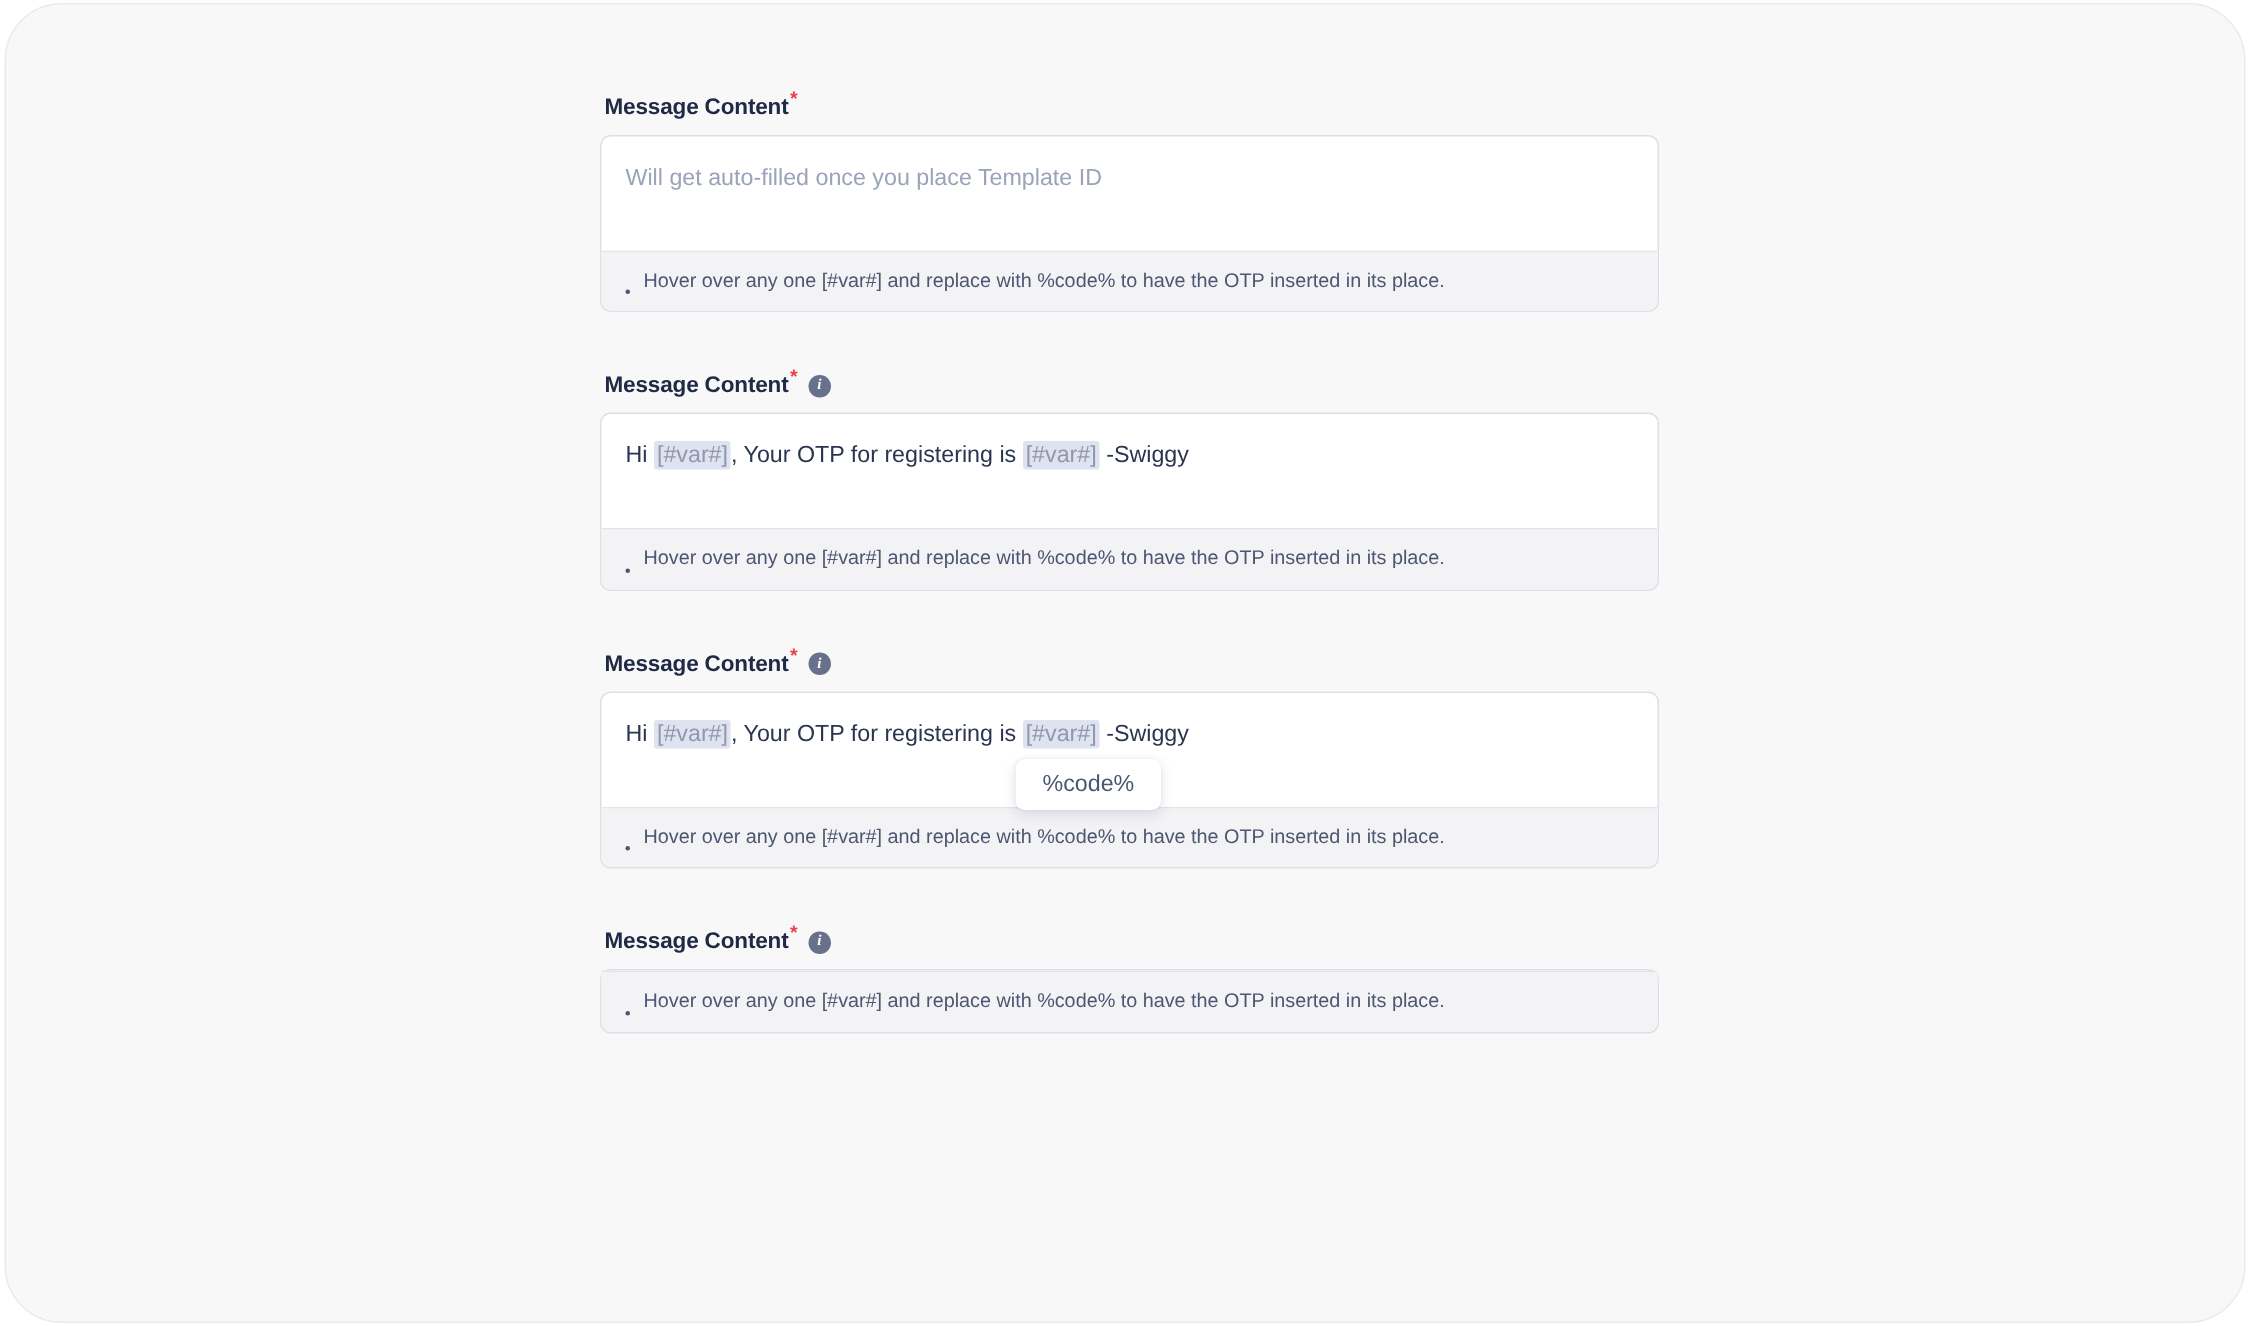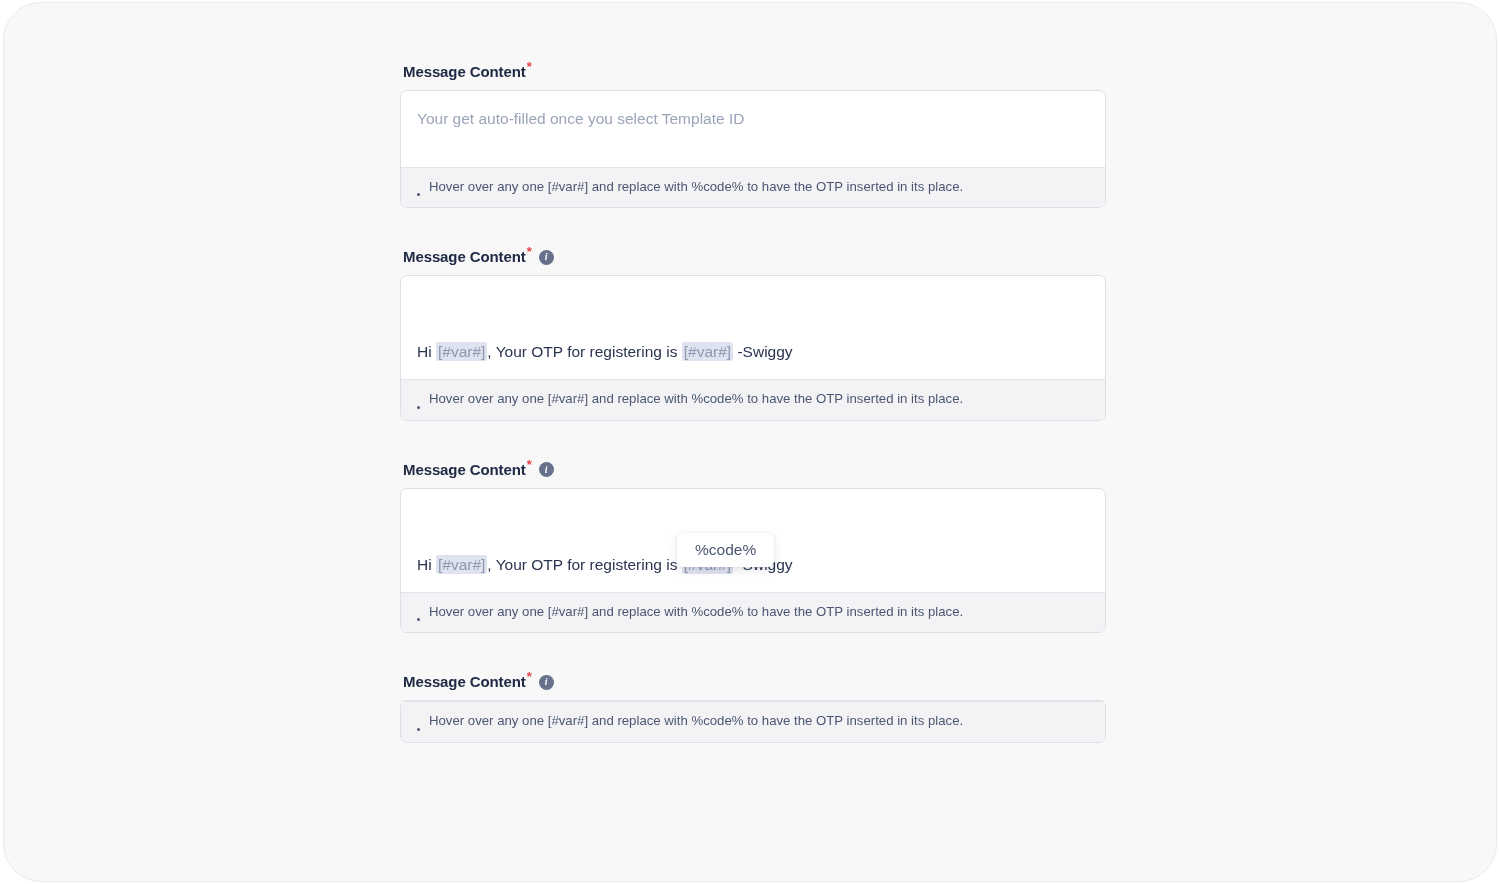--- a/index.html
+++ b/index.html
@@ -99,21 +99,20 @@
     min-height: 76px;
     padding: 18px 16px 16px 16px;
     box-sizing: border-box;
   }
 
   .card-text {
     font-size: 15.5px;
     line-height: 1.35;
     color: #2b3550;
     white-space: nowrap;
-    margin-top: 48px;
   }
 
   .placeholder-text {
     font-size: 15.5px;
     color: #9aa3b8;
     line-height: 1.35;
     white-space: nowrap;
   }
 
   .var-token {
@@ -176,21 +175,21 @@
 
 <div class="page-surface">
   <div class="form-column">
 
     <div class="field-group">
       <div class="field-label-row">
         <span class="field-label"><span>Message Content</span><span class="required-star">*</span></span>
       </div>
       <div class="field-card">
         <div class="card-body">
-          <div class="placeholder-text">Your get auto-filled once you select Template ID</div>
+          <div class="placeholder-text">Will get auto-filled once you place Template ID</div>
         </div>
         <div class="card-footer">
           <span class="footer-bullet"></span>
           <span class="footer-text">Hover over any one [#var#] and replace with %code% to have the OTP inserted in its place.</span>
         </div>
       </div>
     </div>
 
     <div class="field-group">
       <div class="field-label-row">

